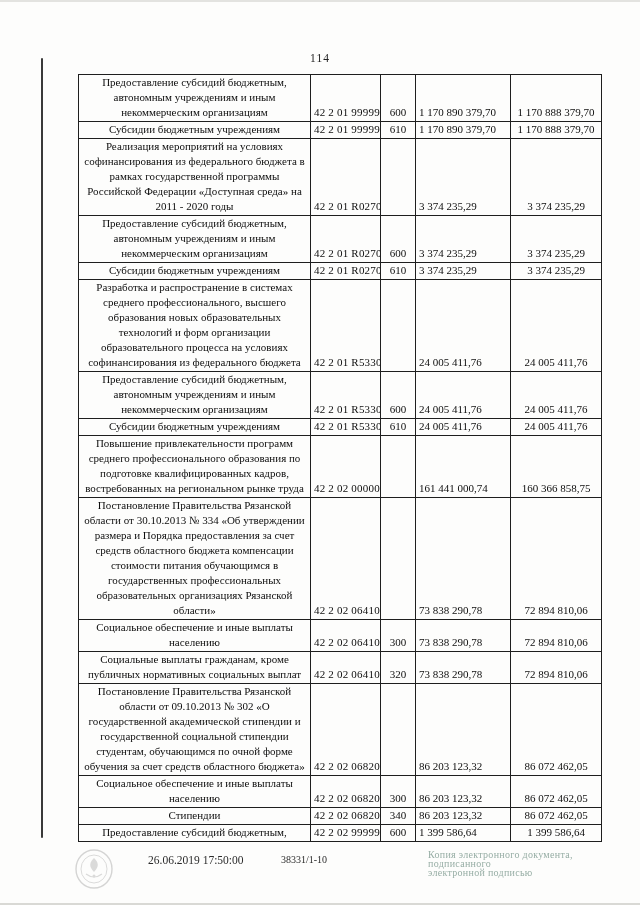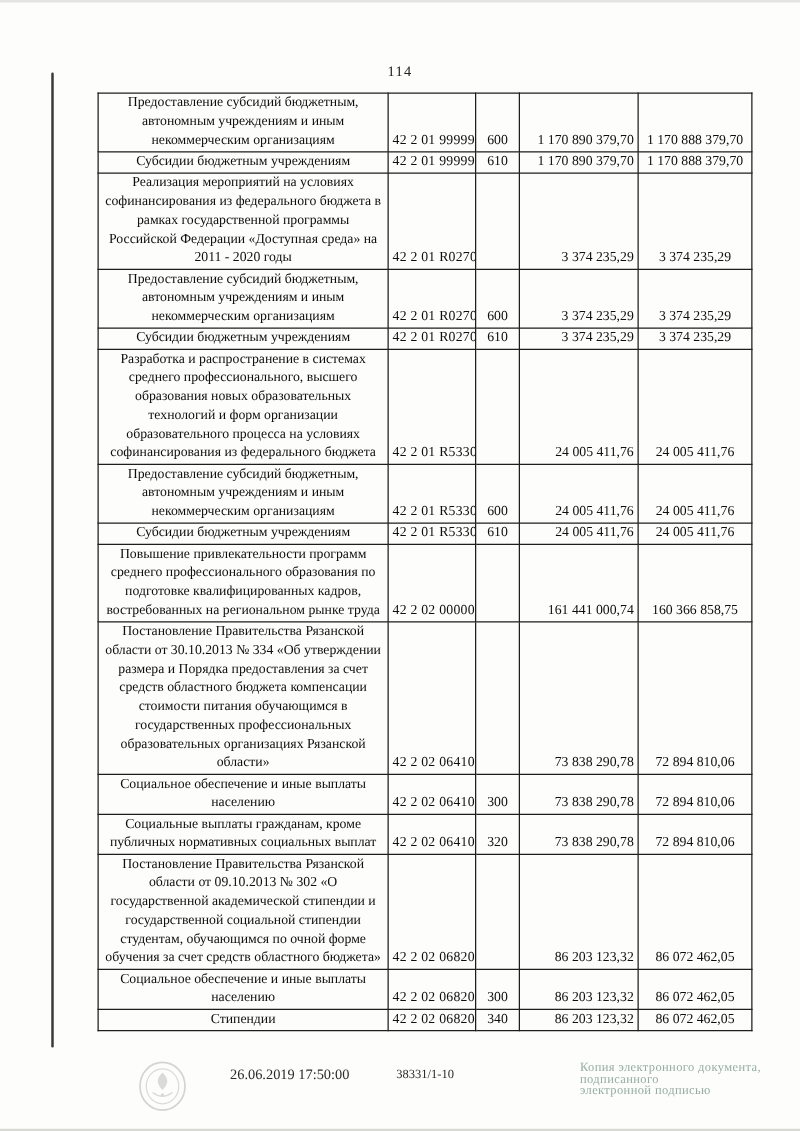--- a/index.html
+++ b/index.html
@@ -17,24 +17,24 @@
                     background:#242424; border-radius:1px; opacity:.9; }
 
   table.budget-table { position:absolute; left:78px; top:74px; width:523px;
                        border-collapse:collapse; table-layout:fixed;
                        font-size:11px; line-height:15px; color:#0e0e0e; }
   table.budget-table td { border:1px solid #1e1e1e; vertical-align:bottom;
                           padding:0 3px 1px 3px; overflow:hidden; }
   td.c-desc { width:232px; text-align:center; }
   td.c-code { width:70px; text-align:center; white-space:nowrap; letter-spacing:.2px;margin-top:33px; }
   td.c-type { width:35px; text-align:center; white-space:nowrap; }
-  td.c-a1   { width:95px; text-align:right; white-space:nowrap;font-family:Liberation Serif, serif; }
+  td.c-a1   { width:95px; text-align:left; white-space:nowrap;font-family:Liberation Serif, serif; }
   td.c-a2   { width:91px; text-align:center; white-space:nowrap; }
 
-  .footer { position:absolute; left:0; top:842px; width:572px; height:60px;margin-left:36px; }
+  .footer { position:absolute; left:0; top:842px; width:572px; height:60px; }
   .stamp { position:absolute; left:70px; top:4px; width:48px; height:46px; opacity:.35; }
   .f-date { position:absolute; left:148px; top:12px; font-size:11.5px; color:#2a2a2a; white-space:nowrap; }
   .f-doc  { position:absolute; left:281px; top:12px; font-size:10px; color:#2a2a2a; white-space:nowrap; }
   .f-note { position:absolute; left:428px; top:8px; width:178px; font-size:10px; line-height:9px;
             color:#96ada4; filter:blur(.4px); letter-spacing:.3px; }
 </style>
 </head>
 <body>
 
 <div class="page">
@@ -145,20 +145,27 @@
           <td class="c-a1">86 203 123,32</td>
           <td class="c-a2">86 072 462,05</td>
         </tr>
         <tr>
           <td class="c-desc">Стипендии</td>
           <td class="c-code">42 2 02 06820</td>
           <td class="c-type">340</td>
           <td class="c-a1">86 203 123,32</td>
           <td class="c-a2">86 072 462,05</td>
         </tr>
+        <tr>
+          <td class="c-desc">Предоставление субсидий бюджетным,</td>
+          <td class="c-code">42 2 02 99999</td>
+          <td class="c-type">600</td>
+          <td class="c-a1">1 399 586,64</td>
+          <td class="c-a2">1 399 586,64</td>
+        </tr>
       </tbody>
   </table>
 
   <div class="footer">
     <svg class="stamp" viewBox="0 0 48 46">
       <ellipse cx="24" cy="23" rx="18" ry="19" fill="none" stroke="#8a8a8a" stroke-width="1.4"></ellipse>
       <ellipse cx="24" cy="23" rx="13" ry="14" fill="none" stroke="#9a9a9a" stroke-width="1"></ellipse>
       <path d="M24 12 C20 16, 18 20, 24 26 C30 20, 28 16, 24 12 Z" fill="#9a9a9a"></path>
       <path d="M16 28 Q24 34 32 28" fill="none" stroke="#9a9a9a" stroke-width="1.2"></path>
       <circle cx="24" cy="30" r="1.5" fill="#9a9a9a"></circle>

